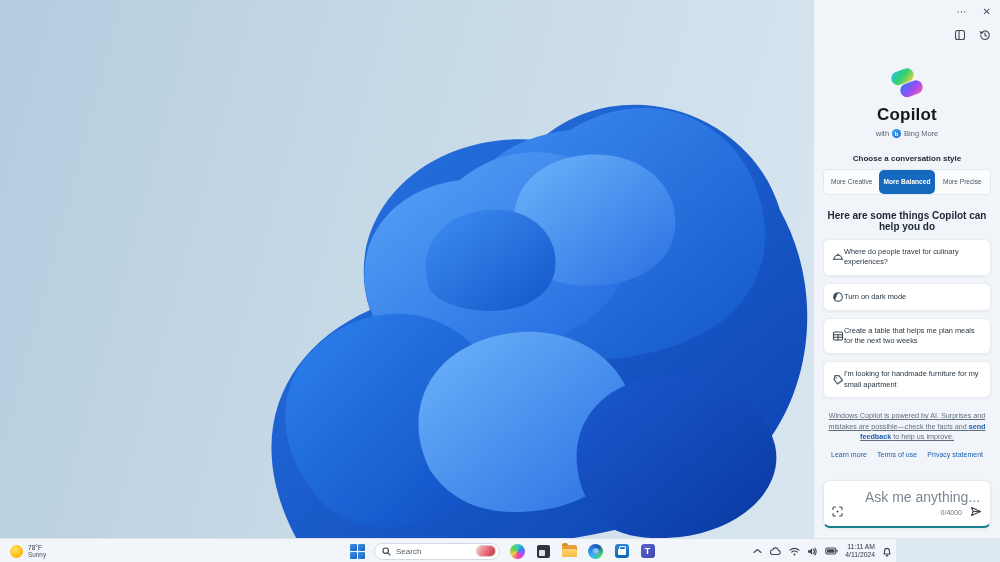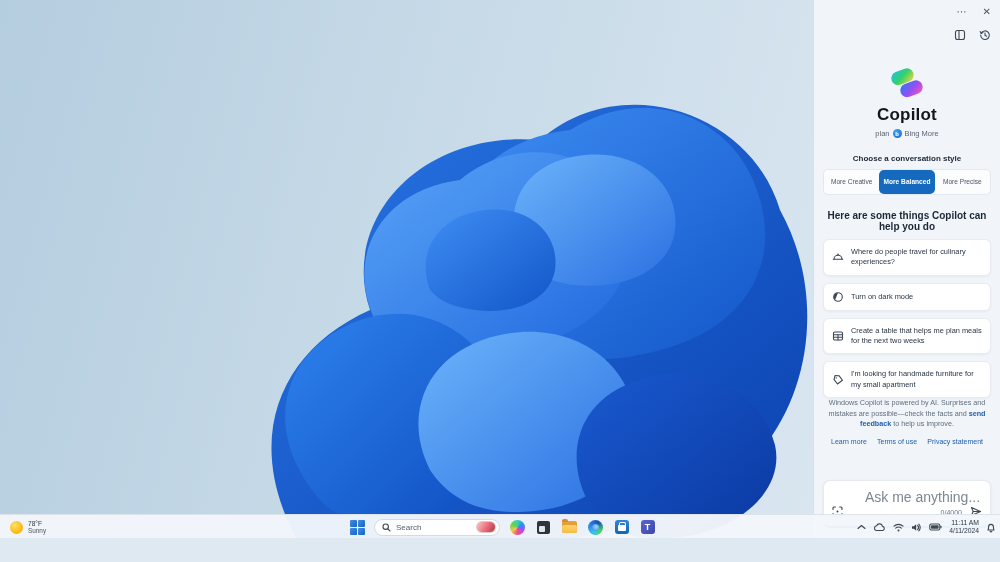--- a/index.html
+++ b/index.html
@@ -30,40 +30,40 @@
     color:#fff; font-size:6px; font-weight:bold; display:inline-flex; align-items:center; justify-content:center; }
 
   .cp-style-heading { margin-top:16px; text-align:center; font-size:8px; font-weight:bold; color:#1c2733; }
   .cp-style-group { margin-top:6px; display:flex; background:#fbfcfe; border:1px solid #e3e8ee; border-radius:5px; overflow:hidden; height:26px; }
   .cp-style-btn { flex:1; font-size:6.6px; line-height:1.25; color:#3c4document#4a5563; color:#4a5563; display:flex; align-items:center; justify-content:center; text-align:center; padding:2px 3px; cursor:pointer; background:transparent; border:none; font-family:inherit; }
   .cp-style-btn.selected { background:#1569bf; color:#fff; border-radius:5px; font-weight:bold; }
 
   .cp-suggest-heading { margin-top:15px; text-align:center; font-size:10px; font-weight:bold; color:#1c2733; }
 
   .cp-card { margin-top:7px; background:#fff; border:1px solid #e8ebef; border-radius:6px;
-    box-shadow:0 1px 2px rgba(20,40,70,.05); display:flex; align-items:center; gap:7px; padding:7px 8px; cursor:pointer; }
+    box-shadow:0 1px 2px rgba(20,40,70,.05); display:flex; align-items:center; gap:0; padding:7px 8px; cursor:pointer; }
   .cp-card-icon { flex:0 0 12px; display:flex; align-items:center; justify-content:center; }
   .cp-card-text { font-size:7.4px; line-height:1.4; color:#273442; }
 
-  .cp-disclaimer { text-align:center; font-size:7.2px; line-height:1.45; color:#5f6d7c; padding:0 2px; }
+  .cp-disclaimer { margin-top:13px; text-align:center; font-size:7.2px; line-height:1.45; color:#5f6d7c; padding:0 2px;text-decoration:underline; }
   .cp-disclaimer a { color:#1d5fae; font-weight:bold; text-decoration:none; }
   .cp-links { margin-top:9px; display:flex; justify-content:space-between; padding:0 8px; }
   .cp-links span { font-size:7px; color:#1d5fae; cursor:pointer; }
 
   .cp-input-card { position:absolute; left:9px; right:9px; bottom:10px; height:48px; background:#fff;
     border-radius:7px; border:1px solid #e6eaef; border-bottom:2px solid #177e8a;
     box-shadow:0 1px 3px rgba(20,40,70,.08); padding:7px 8px 5px; }
   .cp-input-row { display:flex; align-items:center; }
   .cp-input-row input { flex:1; border:none; outline:none; font-size:14px; color:#333; font-family:inherit; background:transparent;text-align:center; }
   .cp-input-row input::placeholder { color:#7b8794; }
   .cp-input-bottom { position:absolute; left:8px; right:8px; bottom:5px; display:flex; align-items:center; }
   .cp-counter { margin-left:auto; font-size:7px; color:#6b7683; margin-right:8px; }
 
   
-  .taskbar { position:absolute; left:0; top:514px; width:1000px; height:24px;
+  .taskbar { position:absolute; left:0; top:538px; width:896px; height:24px;
     background:rgba(243,246,251,.97); border-top:1px solid #dde3ea; }
   .tb-weather { position:absolute; left:6px; top:2px; display:flex; align-items:center; gap:5px; height:20px; padding:0 4px; border-radius:4px; cursor:pointer; }
   .tb-sun { width:13px; height:13px; border-radius:50%; background:radial-gradient(circle at 38% 35%,#ffe36b,#ffb300 70%,#f09000); }
   .tb-weather-text { display:flex; flex-direction:column; justify-content:center; }
   .tb-weather-text .t1 { font-size:6.6px; color:#2b3642; }
   .tb-weather-text .t2 { font-size:6.4px; color:#48535f; }
 
   .tb-center { position:absolute; left:350px; top:0; height:24px; display:flex; align-items:center; gap:9px; }
   .tb-start { width:15px; height:15px; display:grid; grid-template-columns:7px 7px; grid-template-rows:7px 7px; gap:1px; cursor:pointer; }
   .tb-start i { background:linear-gradient(135deg,#3f8fe8,#1463c6); border-radius:1px; }
@@ -181,21 +181,21 @@
                 <stop offset=".55" stop-color="#9a4df2"></stop>
                 <stop offset="1" stop-color="#ff58b0"></stop>
               </linearGradient>
           </defs>
           <rect x="3" y="5" width="23" height="13.5" rx="6.75" transform="rotate(-20 14.5 11.75)" fill="url(#lgA)"></rect>
           <rect x="12" y="17" width="23" height="13.5" rx="6.75" transform="rotate(-20 23.5 23.75)" fill="url(#lgB)"></rect>
         </svg>
       </span>
       <div class="cp-title">Copilot</div>
       <div class="cp-subtitle">
-        <span>plan</span>
+        <span>with</span>
         <span class="bing-badge">b</span>
         <span>Bing More</span>
       </div>
     </div>
 
     <div class="cp-style-heading">Choose a conversation style</div>
 
     <div class="cp-style-group">
       <button class="cp-style-btn">More Creative</button>
       <button class="cp-style-btn selected">More Balanced</button>

